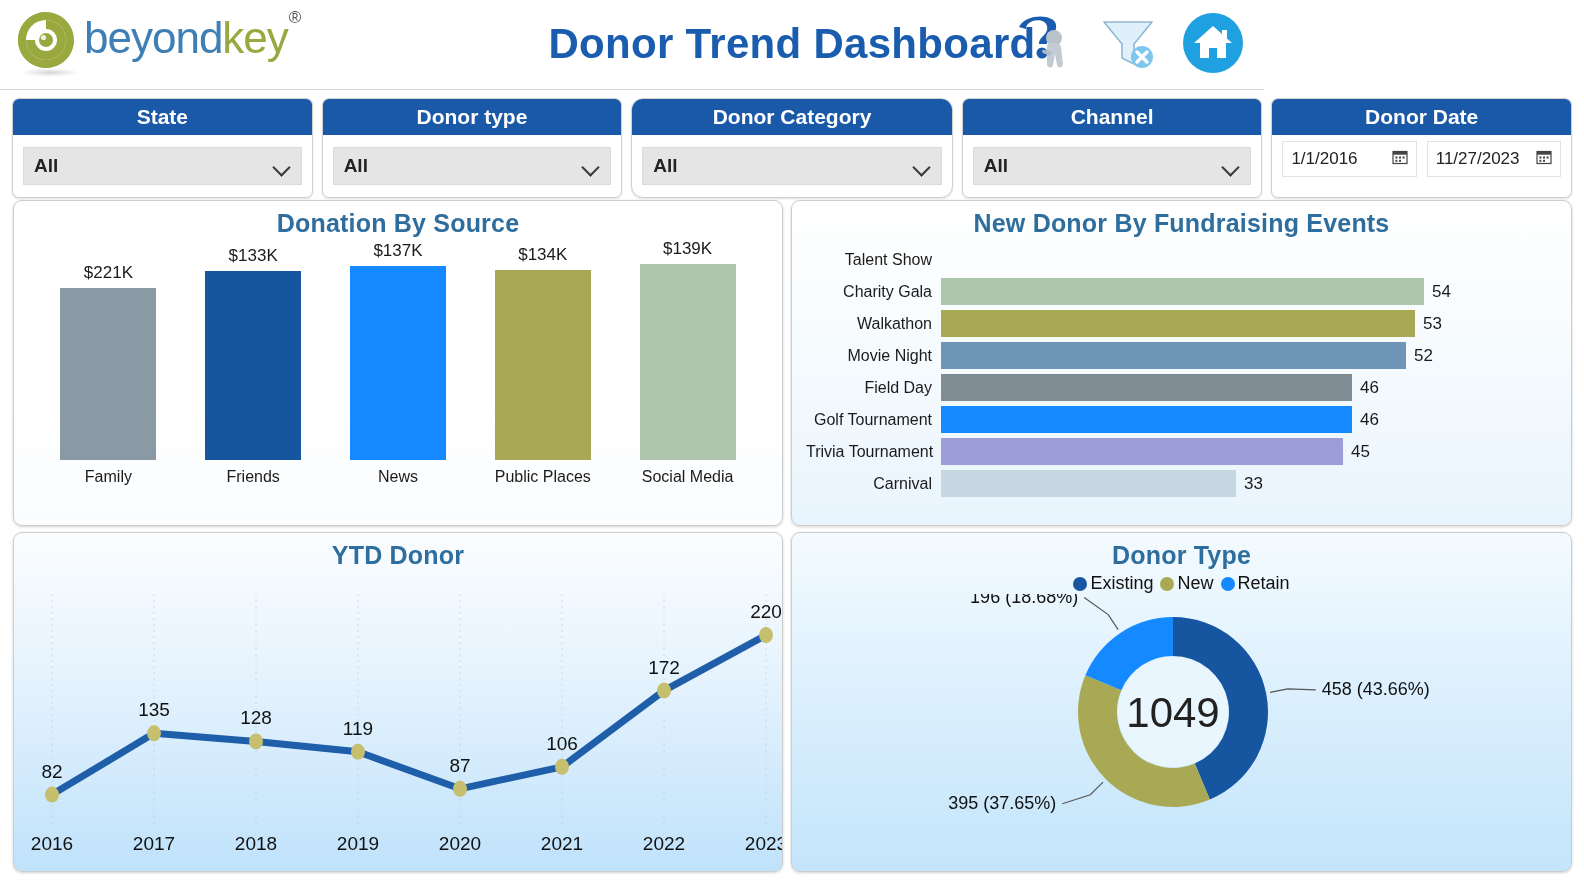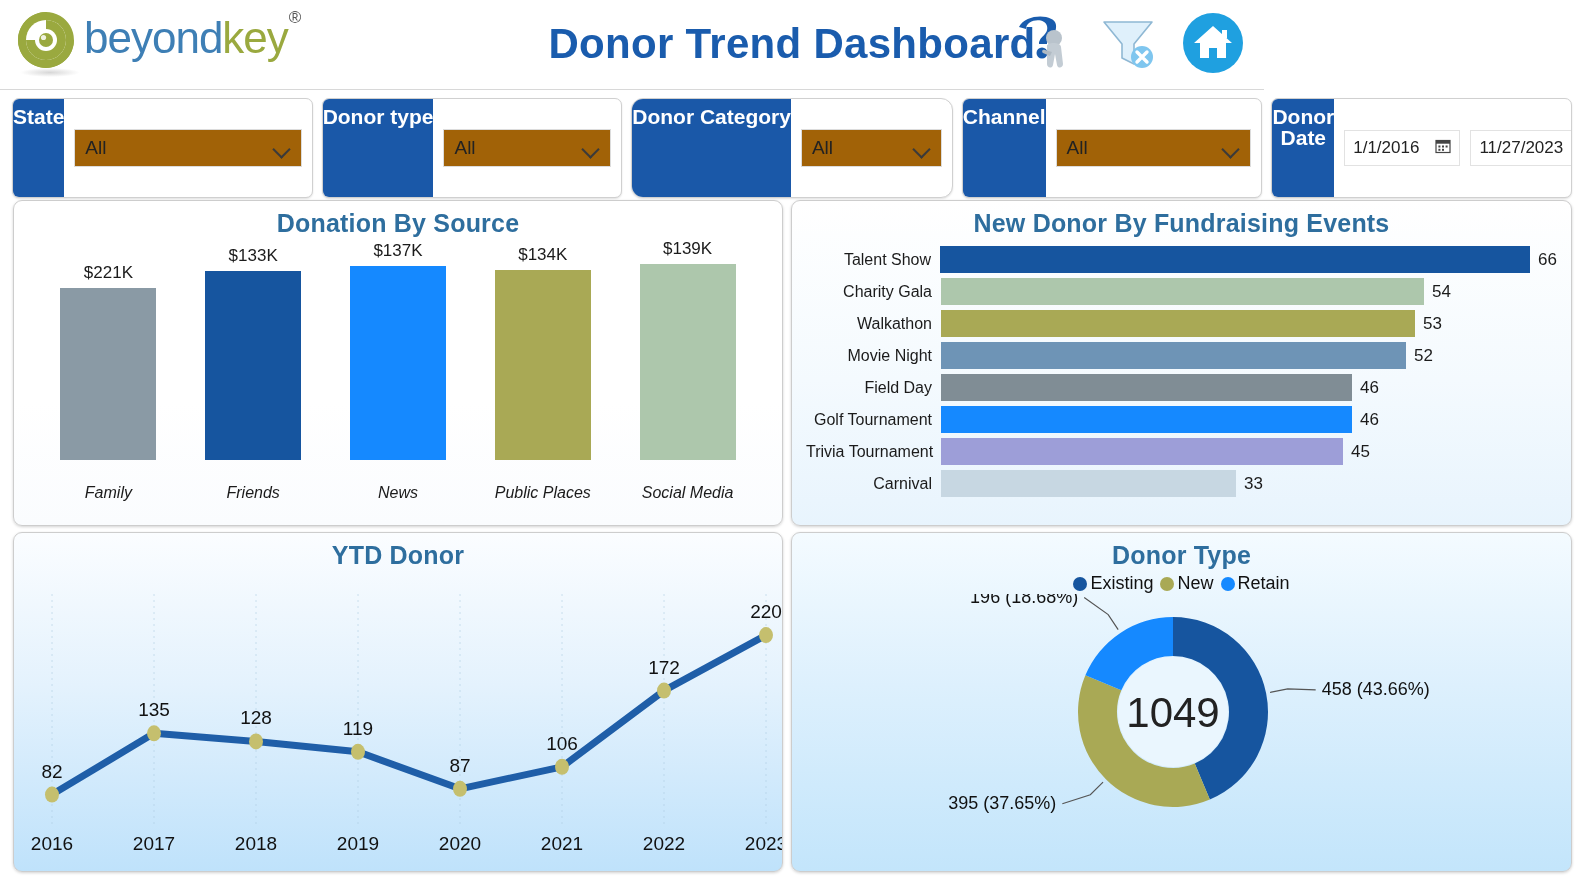--- a/index.html
+++ b/index.html
@@ -42,33 +42,33 @@
   .hicon { cursor:pointer; }
 
   
   .filter-bar {
     position:absolute; left:0; top:94px; width:1584px; height:104px;
     display:flex; gap:9px; padding:4px 12px 0 12px;
   }
   .filter-card {
     background:#fff; border:1px solid #d0d0d0; border-radius:7px;
     box-shadow:0 1px 2px rgba(0,0,0,.12);
-    display:flex; overflow:hidden;
+    display:flex; flex-direction:column; overflow:hidden;
     flex:1 1 0;
   }
   .filter-card.wide { flex:1.07 1 0;border-radius:12px; }
   .filter-head {
     background:#1a58a8; color:#fff; text-align:center;
     font-size:21px; font-weight:bold; padding:7px 0 8px; line-height:1;
   }
   .filter-body { flex:1; display:flex; align-items:center; padding:6px 10px; }
   .select-box {
-    flex:1; height:38px; border:1px solid #dcdcdc; background:#a16207;
+    flex:1; height:38px; border:1px solid #dcdcdc; background:#e5e5e5;
     display:flex; align-items:center; justify-content:space-between;
-    padding:0 10px; font-size:19px; color:#222; cursor:pointer;
+    padding:0 10px; font-size:19px; color:#222; cursor:pointer;font-weight:bold;
   }
   .chev { width:18px; height:10px; position:relative; }
   .chev:after {
     content:""; position:absolute; left:2px; top:0; width:11px; height:11px;
     border-right:2px solid #3a3a3a; border-bottom:2px solid #3a3a3a;
     transform:rotate(45deg);
   }
   .date-body { display:flex; gap:10px; padding:6px 10px; align-items:center; }
   .date-box {
     flex:1; height:36px; border:1px solid #e2e2e2; background:#fff;
@@ -94,21 +94,21 @@
     background:linear-gradient(180deg,#fbfdff 0%,#e4f2fd 45%,#bfe2fb 100%); }
   #panel-type  { left:791px; top:532px; width:781px; height:340px;
     background:linear-gradient(180deg,#f4fbff 0%,#ddf0fd 45%,#c3e5fb 100%); }
 
   
   .col-chart { position:relative; width:100%; height:268px; padding:0 22px; }
   .col-row { display:flex; align-items:flex-end; height:222px; gap:0; }
   .col-item { flex:1; display:flex; flex-direction:column; align-items:center; justify-content:flex-end; height:100%; }
   .col-val { font-size:17px; color:#1b1b1b; margin-bottom:5px; }
   .col-bar { width:96px; }
-  .col-labels { display:flex; margin-top:24px;font-style:italic; }
+  .col-labels { display:flex; margin-top:8px; }
   .col-label { flex:1; text-align:center; font-size:16px; color:#1b1b1b; }
 
   
   .hbar-area { padding:6px 14px 0 14px; }
   .hbar-row { display:flex; align-items:center; height:31px; margin-bottom:1px; }
   .hbar-label { width:135px; text-align:right; padding-right:9px; font-size:16px; color:#1b1b1b; white-space:nowrap; }
   .hbar-track { flex:1; position:relative; height:27px; display:flex; align-items:center; }
   .hbar-fill { height:27px; }
   .hbar-val { font-size:17px; color:#1b1b1b; margin-left:8px; white-space:nowrap; }
 
@@ -290,24 +290,20 @@
           <div class="col-label">Social Media</div>
         </div>
     </div>
   </div>
 
   <div class="panel" id="panel-events">
     <div class="panel-title">New Donor By Fundraising Events</div>
     <div class="hbar-area" id="hbar-area">
         <div class="hbar-row">
           <div class="hbar-label">Talent Show</div>
-          <div class="hbar-track">
-            <div class="hbar-fill" style="width: 590px; background: rgb(22, 85, 159);"></div>
-            <div class="hbar-val">66</div>
-          </div>
         </div>
         <div class="hbar-row">
           <div class="hbar-label">Charity Gala</div>
           <div class="hbar-track">
             <div class="hbar-fill" style="width: 483px; background: rgb(173, 199, 172);"></div>
             <div class="hbar-val">54</div>
           </div>
         </div>
         <div class="hbar-row">
           <div class="hbar-label">Walkathon</div>

